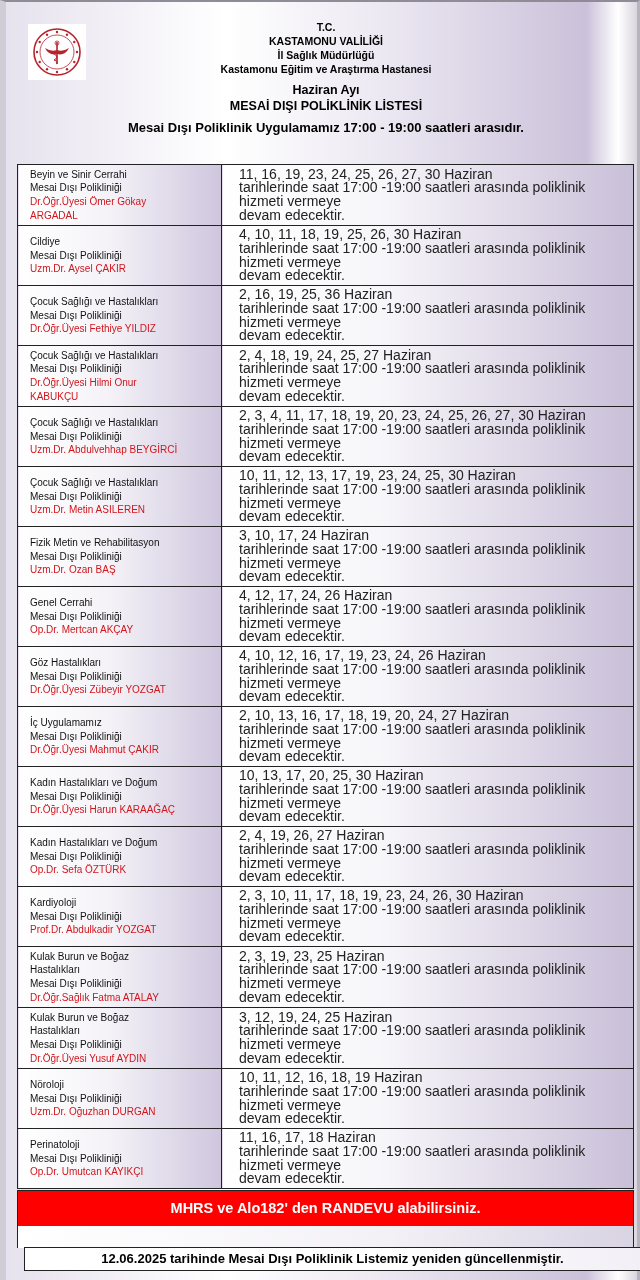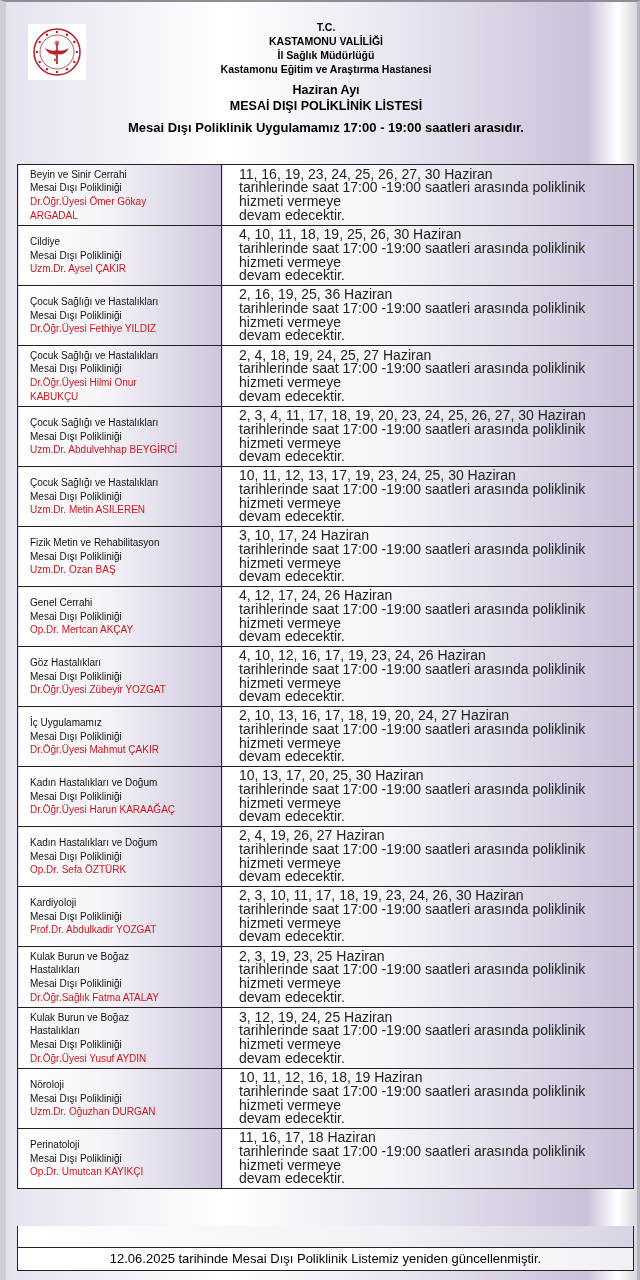--- a/index.html
+++ b/index.html
@@ -63,24 +63,24 @@
       background: #ff0000; border: 1.5px solid #222; box-sizing: border-box;
       color: #ffffff; font-size: 14.5px; font-weight: bold;
       text-align: center; line-height: 34px;
     }
     .spacer-row {
       position: absolute; left: 11px; top: 1224px; width: 617px; height: 22px;
       background: linear-gradient(90deg, #ffffff 0%, #f3f1f6 60%, #d9d3e3 100%);
       border-left: 1.5px solid #222; border-right: 1.5px solid #222; box-sizing: border-box;
     }
     .update {
-      position: absolute; left: 11px; top: 1245px; width: 617px; height: 24px;
+      position: absolute; left: 18px; top: 1245px; width: 617px; height: 24px;
       background: linear-gradient(90deg, #ffffff 0%, #ffffff 60%, #f2eff6 100%);
       border: 1.5px solid #222; box-sizing: border-box;
-      color: #000; font-size: 13px; font-weight: normal;
+      color: #000; font-size: 13px; font-weight: bold;
       text-align: center; line-height: 21px;
     }
   </style>
 </head>
 <body>
 
 <div class="page">
   <div class="inner-frame"></div>
 
   <div class="logo">
@@ -371,15 +371,16 @@
     </td>
     <td class="info">
       <div>11, 16, 17, 18 Haziran</div>
       <div>tarihlerinde saat 17:00 -19:00 saatleri arasında poliklinik hizmeti vermeye</div>
       <div>devam edecektir.</div>
     </td>
   </tr>
 </tbody>
   </table>
 
+  <div class="banner">MHRS ve Alo182' den RANDEVU alabilirsiniz.</div>
   <div class="spacer-row"></div>
   <div class="update">12.06.2025 tarihinde Mesai Dışı Poliklinik Listemiz yeniden güncellenmiştir.</div>
 </div>
 
 </body></html>

